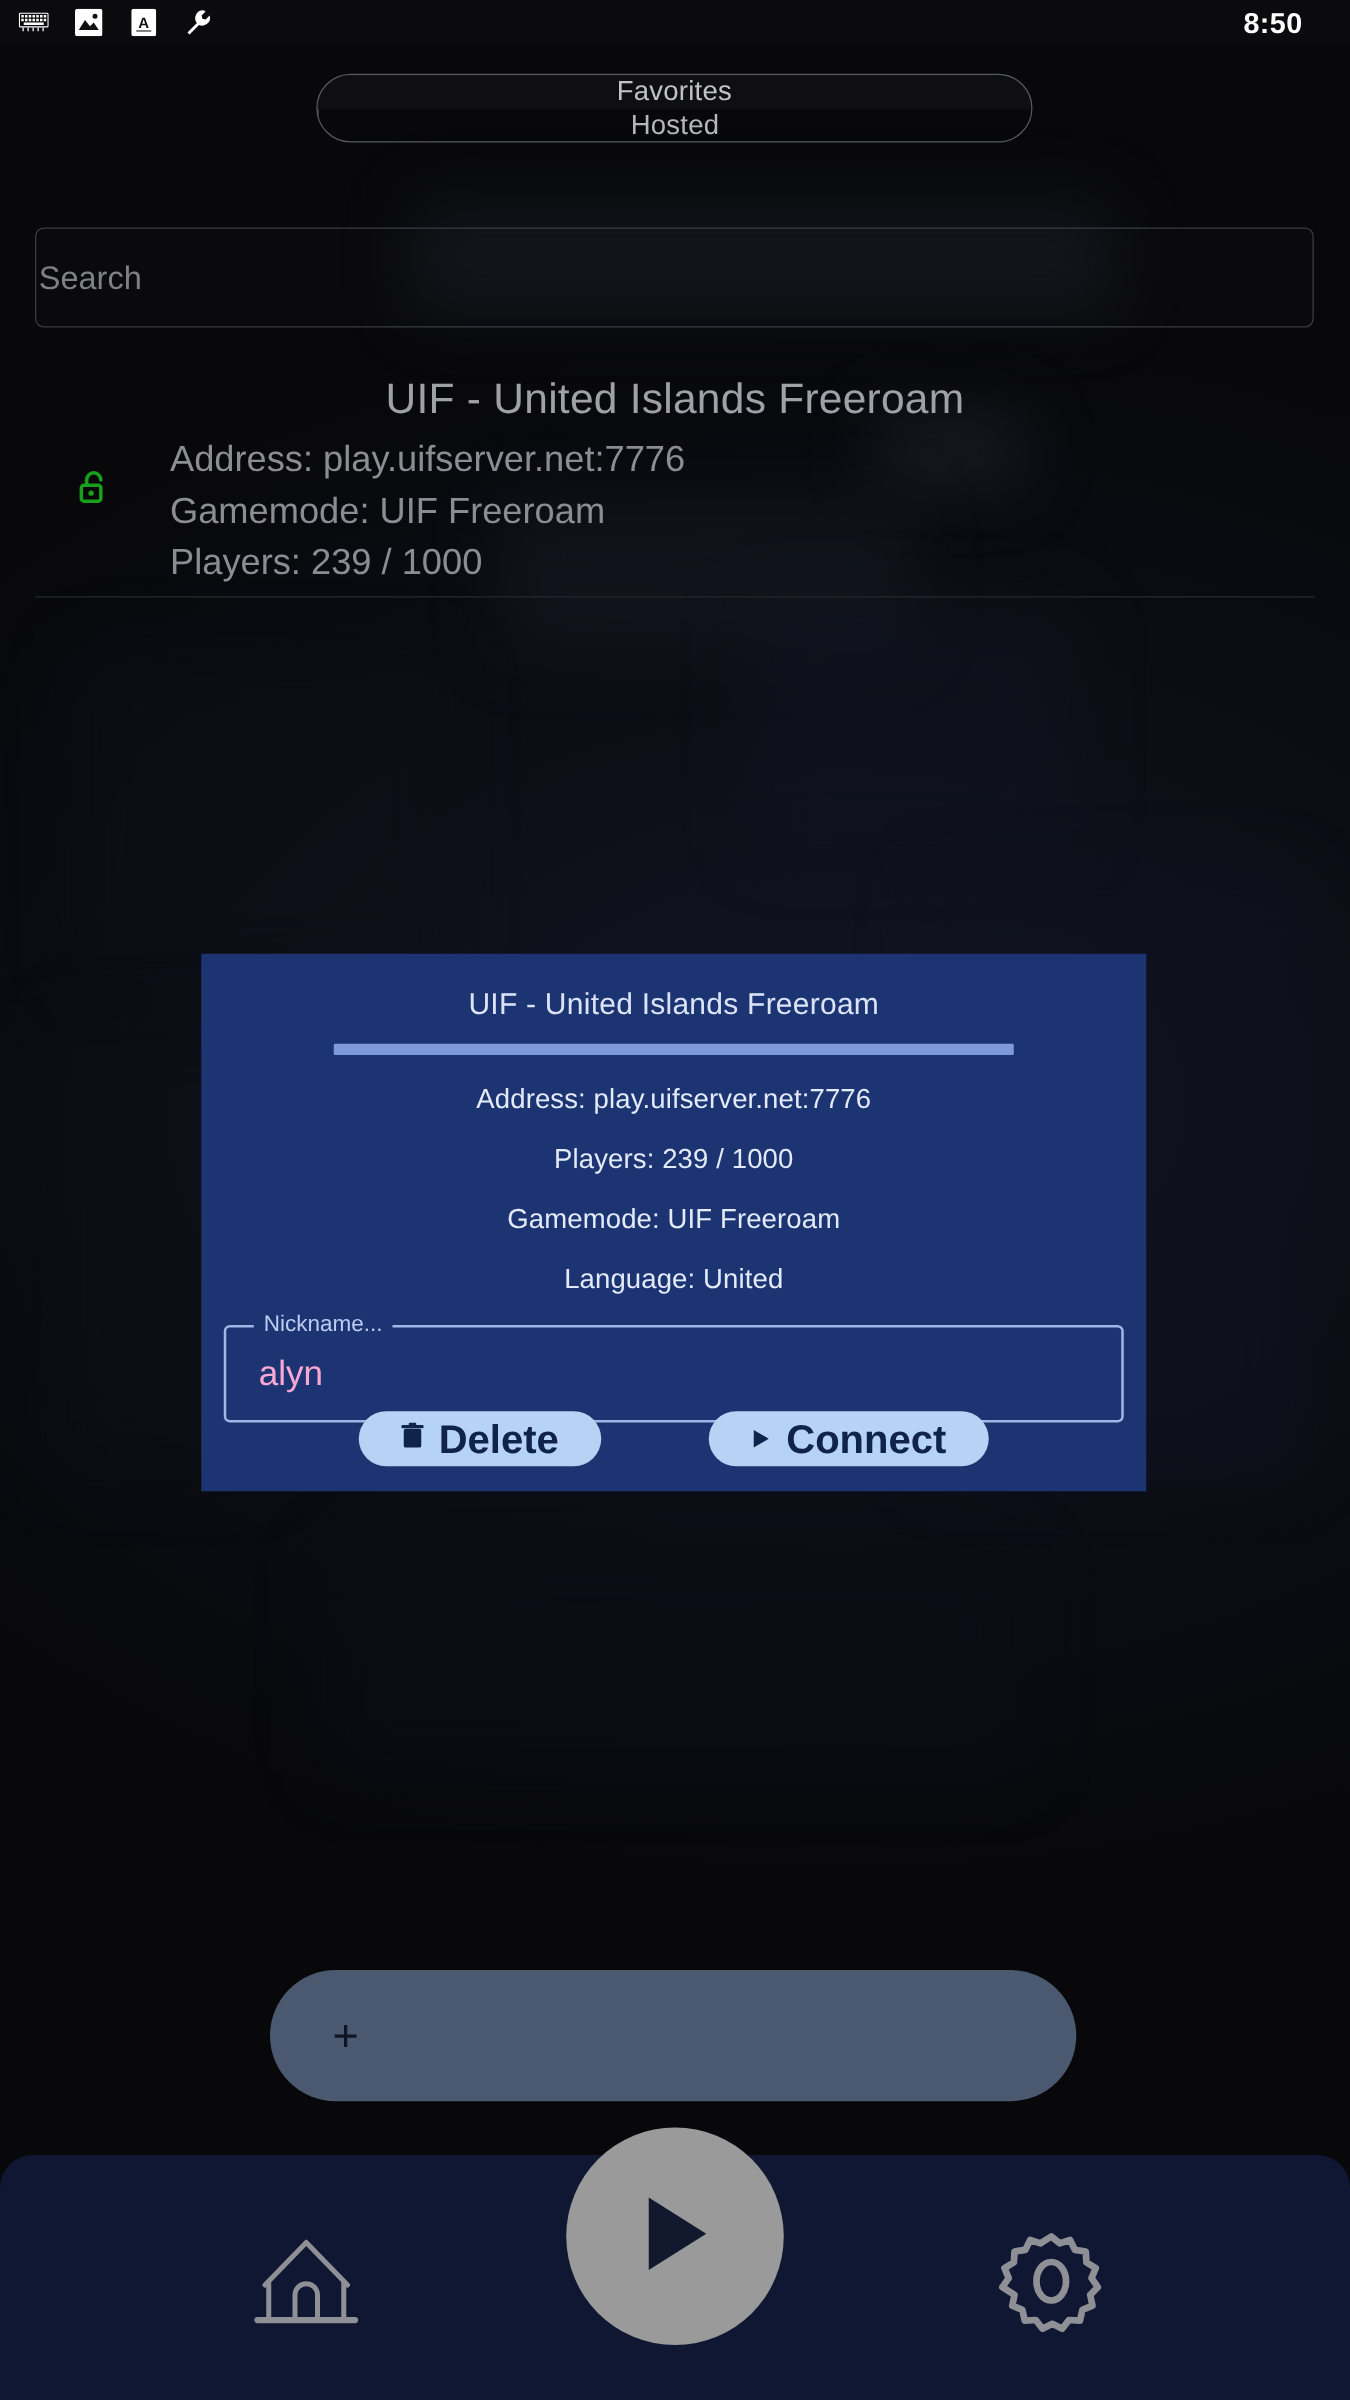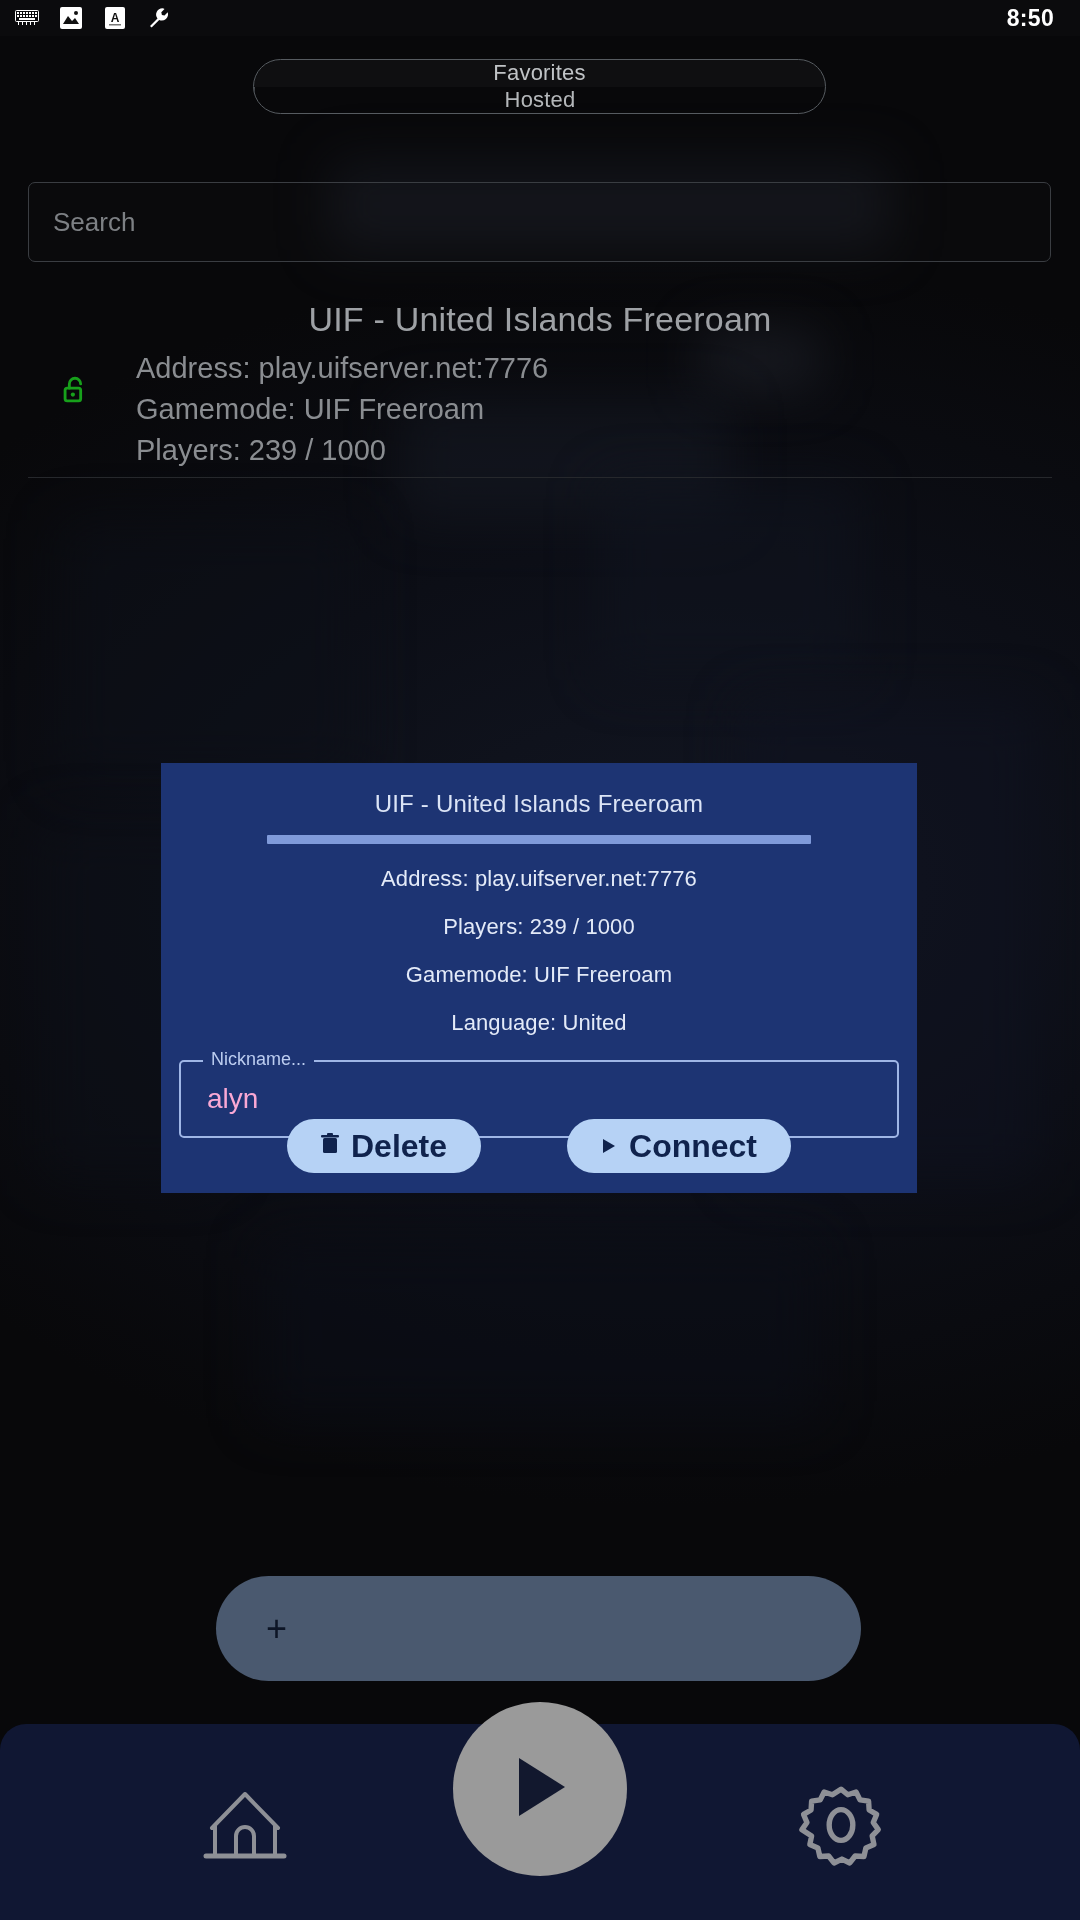--- a/index.html
+++ b/index.html
@@ -24,21 +24,21 @@
   .bgplate { position:absolute; filter:blur(26px); opacity:.55; border-radius:8px; }
 
   
   #statusbar {
     position:absolute; top:0; left:0; width:1080px; height:36px;
     background:#0b0b0d; display:flex; align-items:center; z-index:60;
   }
   #sb-icons { display:flex; align-items:center; gap:18px; padding-left:14px; }
   .sbicon { width:26px; height:26px; display:flex; align-items:center; justify-content:center; }
   #sb-time {
-    margin-left:auto; padding-right:26px;
+    margin-left:auto; padding-right:38px;
     color:#ffffff; font-size:23px; font-weight:700; letter-spacing:.3px;
   }
 
   
   #tabbar {
     position:absolute; top:59px; left:253px; width:573px; height:55px;
     border:1px solid #565b60; border-radius:28px;
     display:flex; overflow:hidden; z-index:20;flex-direction:column;
   }
   .tab {
@@ -46,21 +46,21 @@
     font-size:22px; color:#b4b7ba; letter-spacing:.2px;
   }
   .tab.selected { background:rgba(255,255,255,.030); color:#c0c3c6; }
   .tab + .tab { border-left:1px solid #4c5156; }
 
   
   #searchbox {
     position:absolute; top:182px; left:28px; width:1023px; height:80px;
     border:1px solid #3a3d42; border-radius:7px;
     background:rgba(255,255,255,.012);
-    display:flex; align-items:center; padding-left:24px; z-index:20;
+    display:flex; align-items:center; padding-left:2px; z-index:20;
   }
   #searchbox .ph { color:#7d8084; font-size:26px; }
 
   
   #serverlist { position:absolute; top:282px; left:0; width:1080px; z-index:15; }
   .server-row {
     position:relative; height:196px;
     border-bottom:1px solid #26282c;
     margin:0 28px;
   }
@@ -126,21 +126,21 @@
   }
   #nick-value {
     position:absolute; left:26px; top:50%; transform:translateY(-50%);
     font-size:28px; color:#f9a8d4;
   }
   #modal-buttons {
     position:absolute; left:0; right:0; bottom:20px;
     display:flex; justify-content:center; gap:86px;
   }
   .mbtn {
-    height:54px; border-radius:31px; background:#b6d2f5;
+    height:44px; border-radius:31px; background:#b6d2f5;
     display:flex; align-items:center; justify-content:center; gap:12px;
     color:#10234d; font-size:32px; font-weight:600; padding:0 34px; min-width:180px;
   }
   .mbtn .gl { font-size:26px; line-height:1; }
 </style>
 </head>
 <body>
 
 <div id="app">
 

